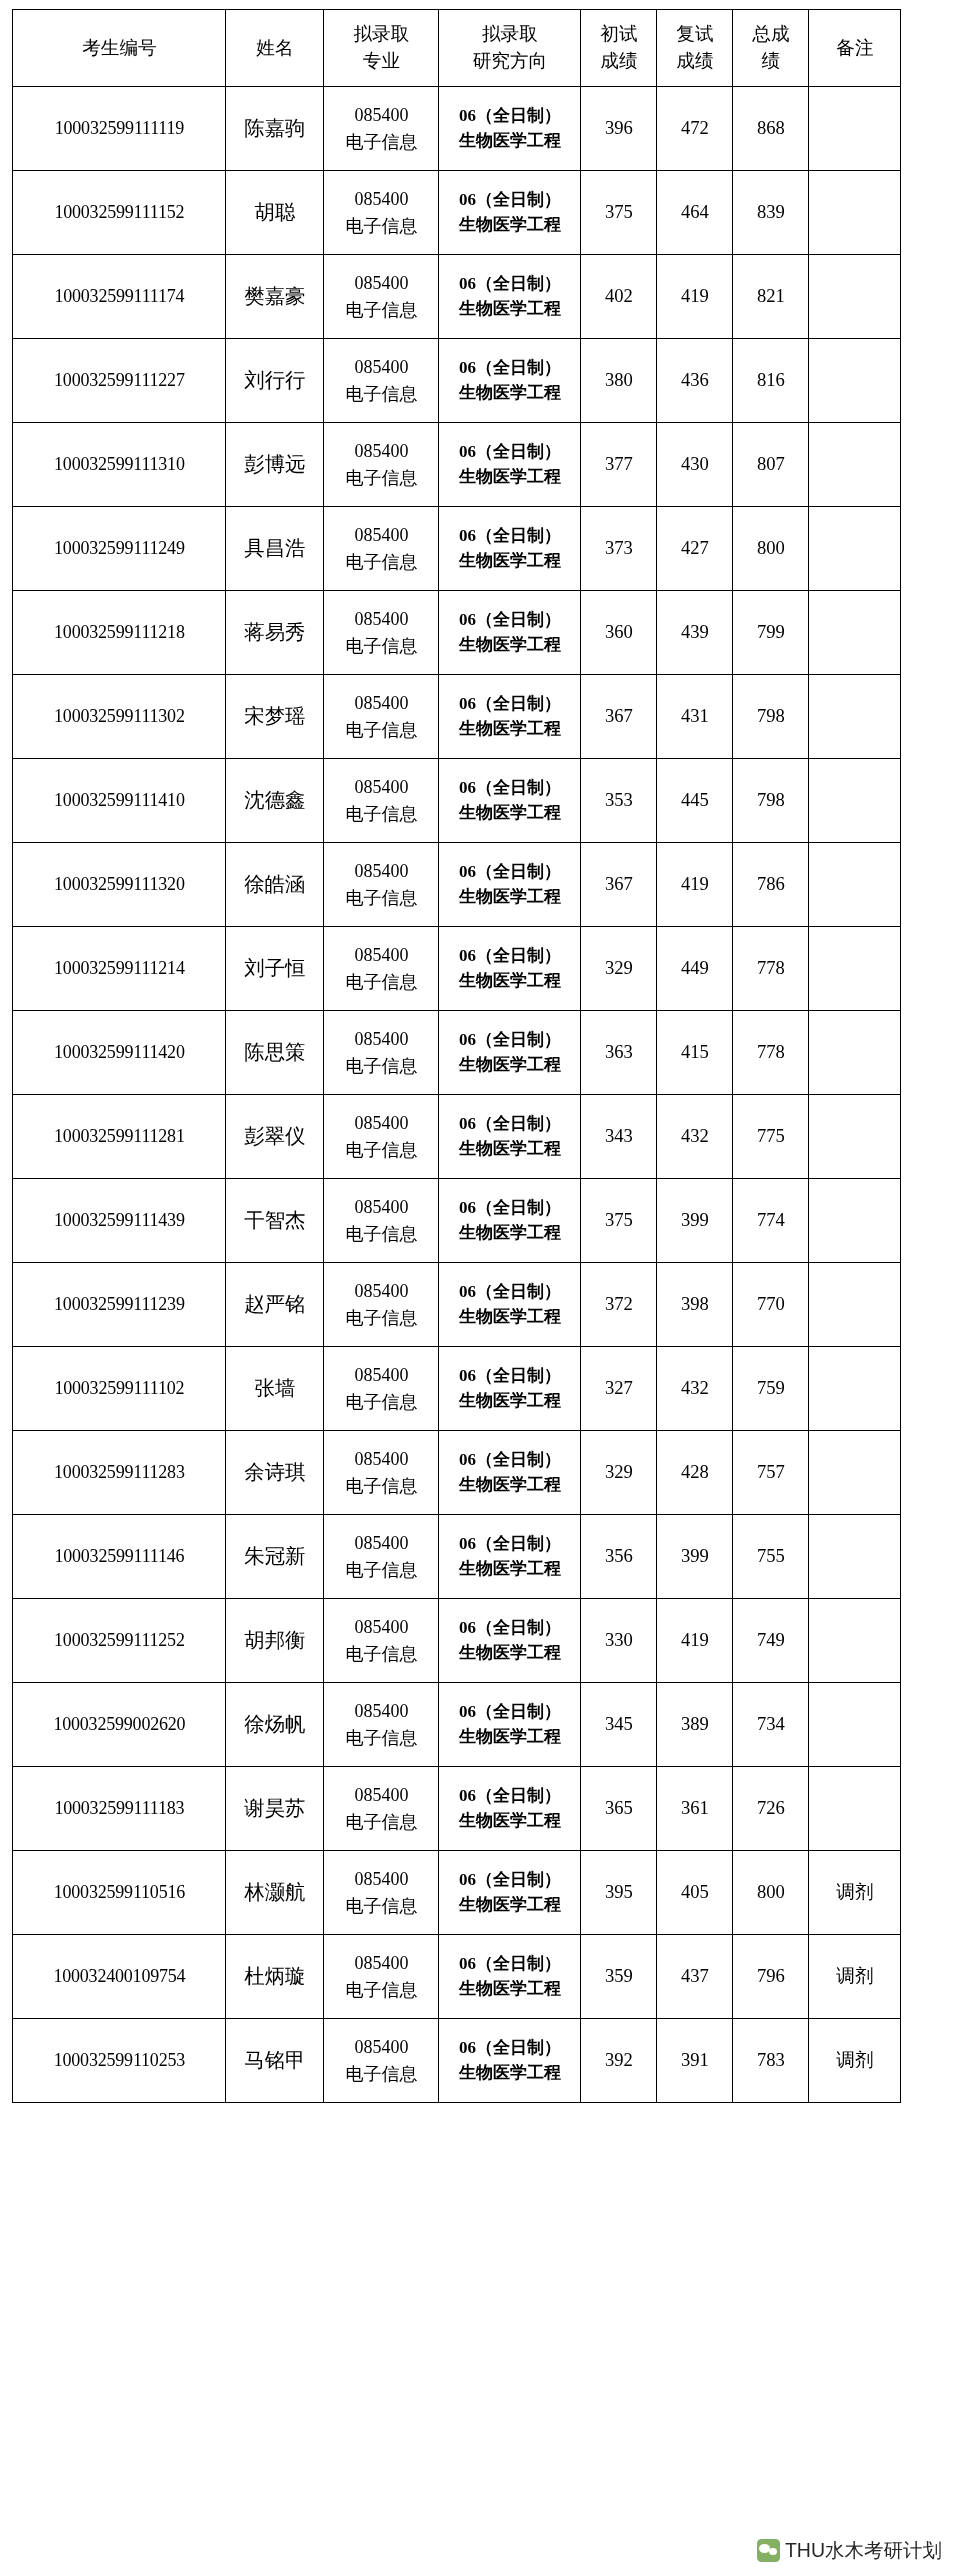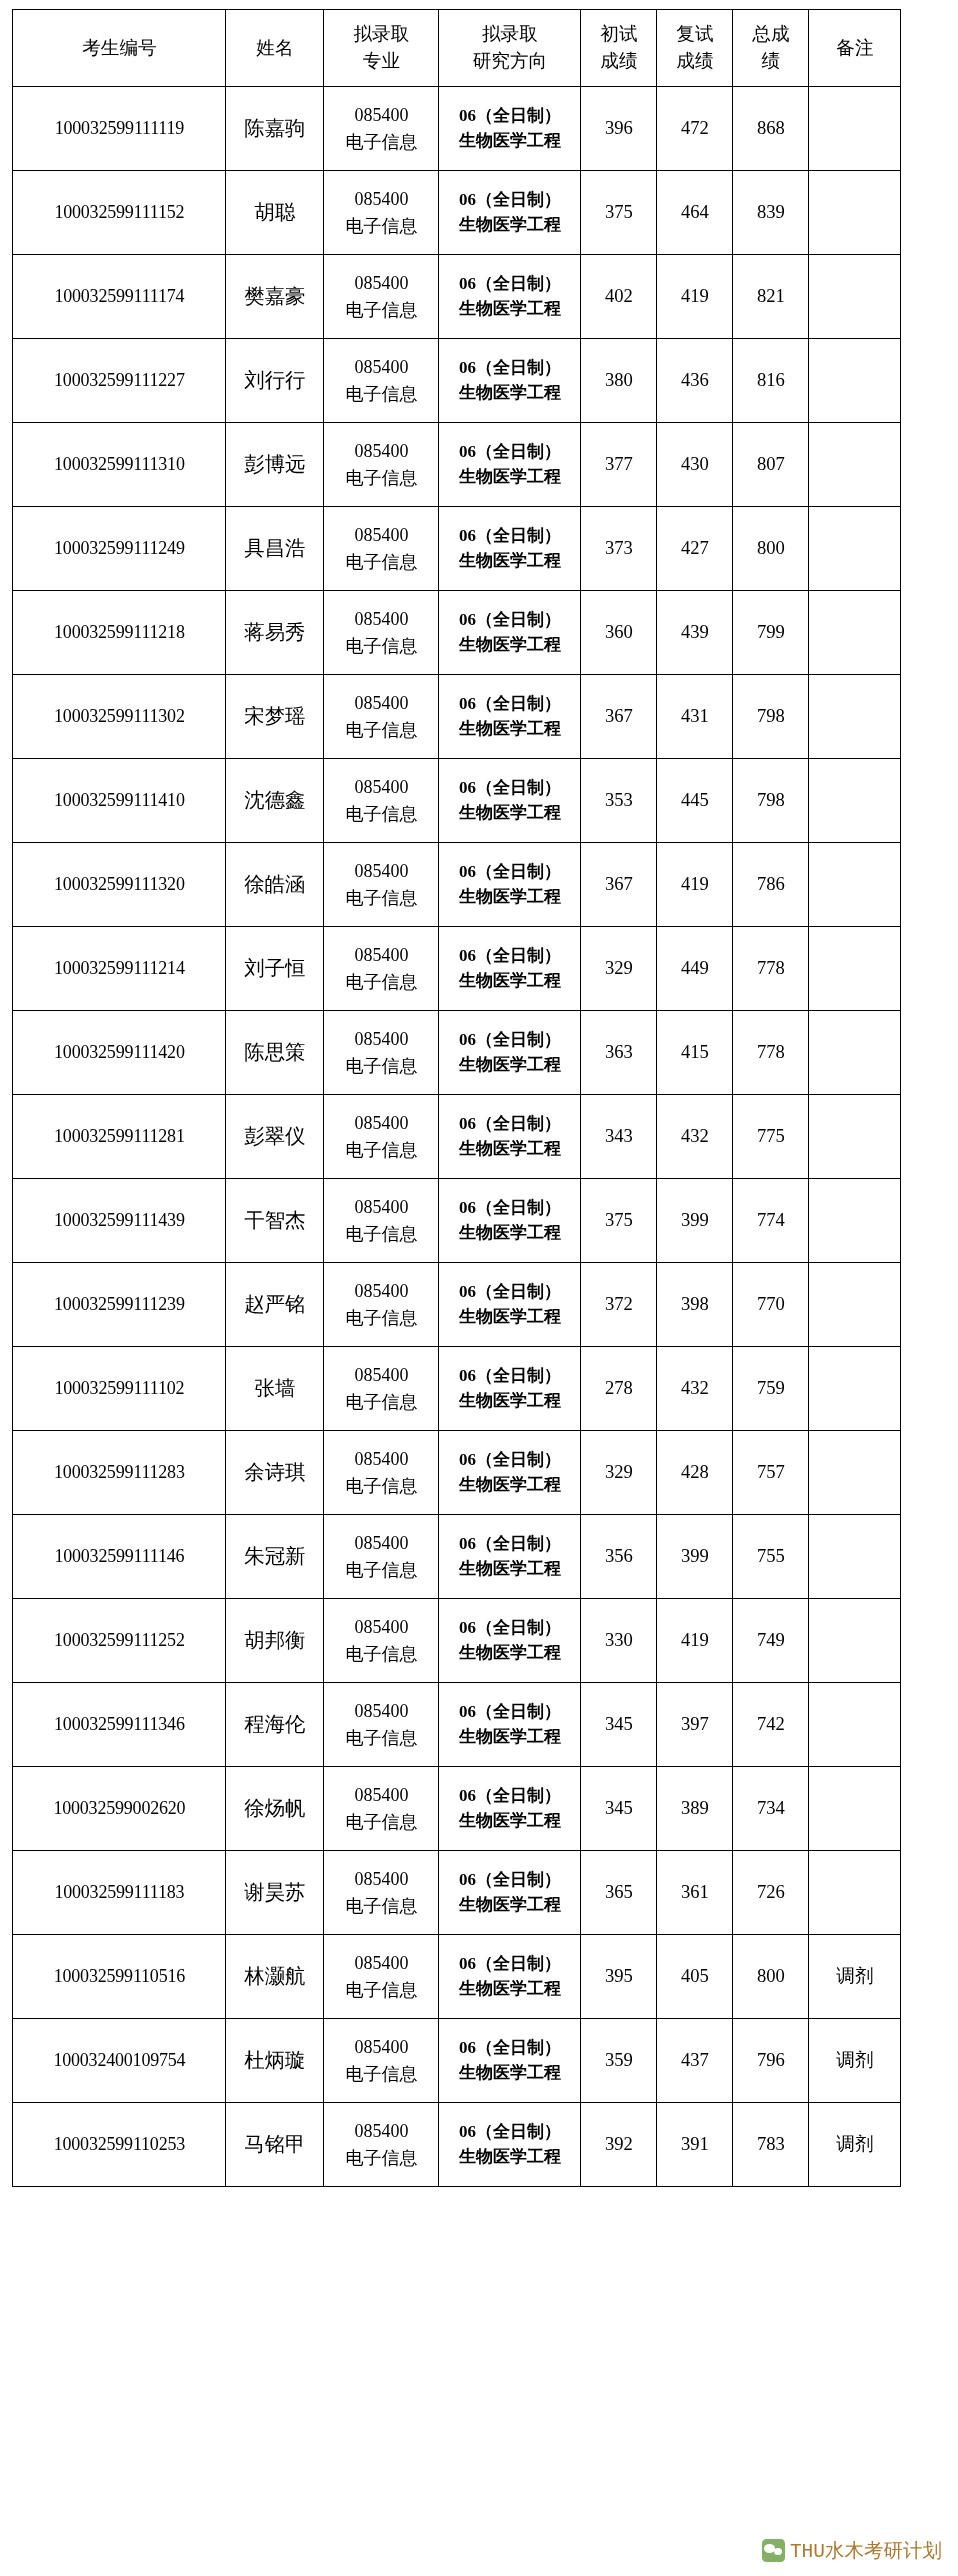--- a/index.html
+++ b/index.html
@@ -59,23 +59,23 @@
   td.cell-major span, td.cell-dir span { display: block; font-size: 18px; }
   td.cell-dir span { font-size: 17px; font-weight: bold; }
 
   .watermark {
     position: absolute;
     right: 16px;
     bottom: 12.4px;
     display: flex;
     align-items: center;
     gap: 5.3px;
-    color: #a16207;
+    color: #000000;
     font-size: 19.5px;
-    font-family: Liberation Mono, monospace;
+    font-family: Liberation Sans, sans-serif;
     opacity: 0.85;
     pointer-events: none;
   }
   .watermark .wm-icon {
     width: 23px;
     height: 23px;
     border-radius: 4.4px;
     background: #6fa34a;
     position: relative;
     display: inline-block;
@@ -403,21 +403,21 @@
           <td class="cell-id">100032599111102</td>
           <td class="cell-name">张墙</td>
           <td class="cell-major">
             <span>085400</span>
             <span>电子信息</span>
           </td>
           <td class="cell-dir">
             <span>06（全日制）</span>
             <span>生物医学工程</span>
           </td>
-          <td class="cell-score">278</td>
+          <td class="cell-score">327</td>
           <td class="cell-score">432</td>
           <td class="cell-score">759</td>
           <td class="cell-note"></td>
         </tr>
         <tr>
           <td class="cell-id">100032599111283</td>
           <td class="cell-name">余诗琪</td>
           <td class="cell-major">
             <span>085400</span>
             <span>电子信息</span>
@@ -454,36 +454,20 @@
             <span>085400</span>
             <span>电子信息</span>
           </td>
           <td class="cell-dir">
             <span>06（全日制）</span>
             <span>生物医学工程</span>
           </td>
           <td class="cell-score">330</td>
           <td class="cell-score">419</td>
           <td class="cell-score">749</td>
-          <td class="cell-note"></td>
-        </tr>
-        <tr>
-          <td class="cell-id">100032599111346</td>
-          <td class="cell-name">程海伦</td>
-          <td class="cell-major">
-            <span>085400</span>
-            <span>电子信息</span>
-          </td>
-          <td class="cell-dir">
-            <span>06（全日制）</span>
-            <span>生物医学工程</span>
-          </td>
-          <td class="cell-score">345</td>
-          <td class="cell-score">397</td>
-          <td class="cell-score">742</td>
           <td class="cell-note"></td>
         </tr>
         <tr>
           <td class="cell-id">100032599002620</td>
           <td class="cell-name">徐炀帆</td>
           <td class="cell-major">
             <span>085400</span>
             <span>电子信息</span>
           </td>
           <td class="cell-dir">

